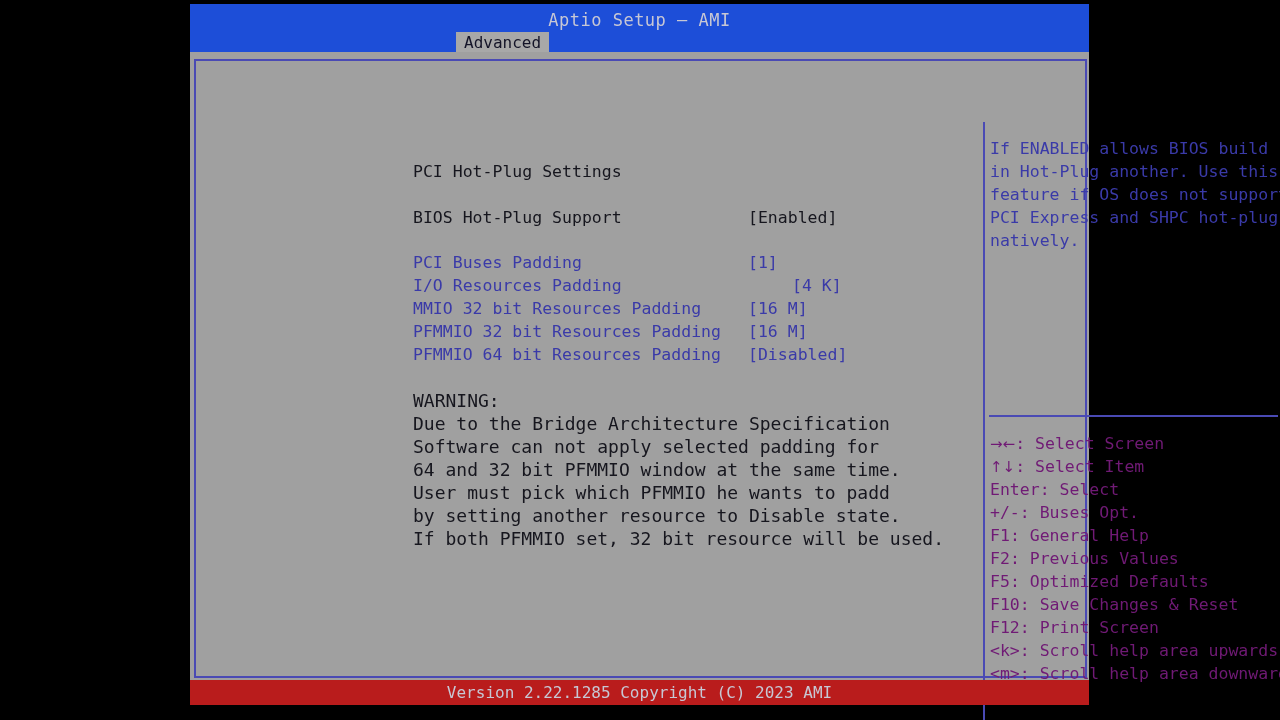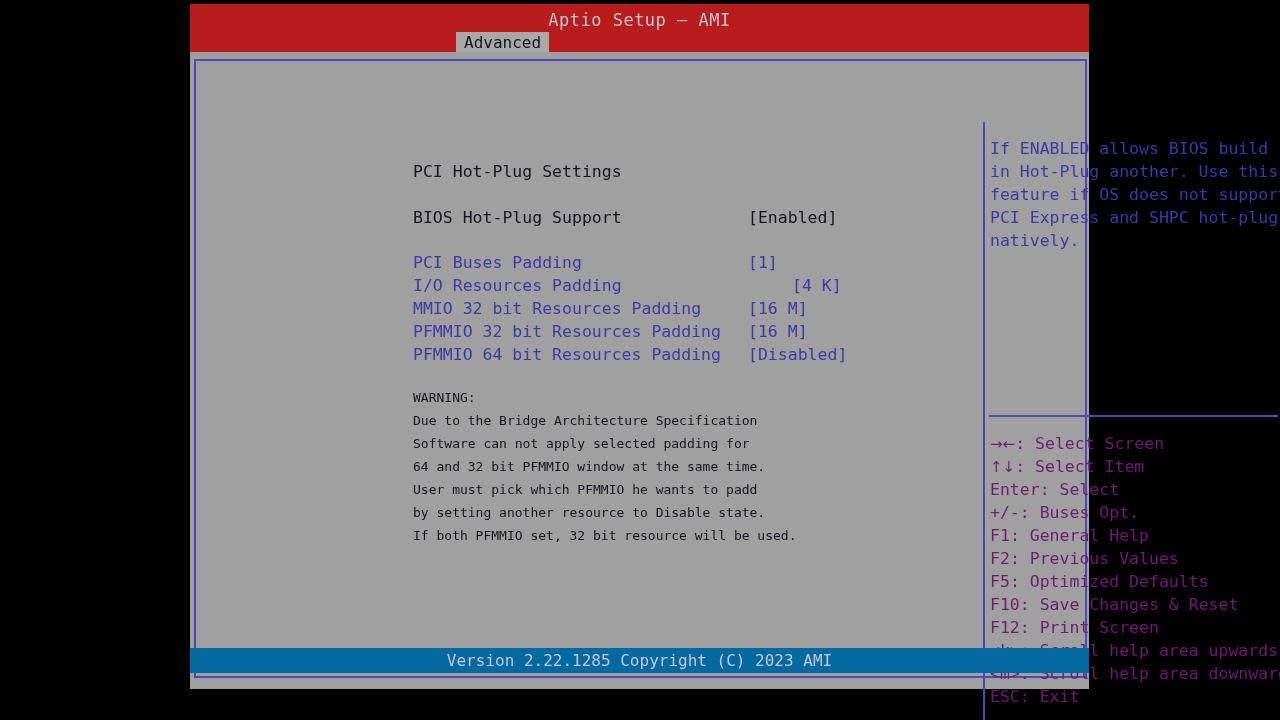--- a/index.html
+++ b/index.html
@@ -21,21 +21,21 @@
     background: #000000;
   }
 
   
   .titlebar {
     position: absolute;
     left: 190px;
     top: 4px;
     width: 899px;
     height: 48px;
-    background: #b91c1c;
+    background: #1d4ed8;
   }
   .title-text {
     position: absolute;
     left: 0;
     top: 6px;
     width: 899px;
     text-align: center;
     color: #c7c7d4;
     font-size: 17px;
     letter-spacing: 0.5px;
@@ -120,21 +120,21 @@
     white-space: pre;
     font-size: 16.5px;
   }
   .c-dark  { color: #16161e; }
   .c-blue  { color: #3a3aa8; }
 
   .warnline {
     position: absolute;
     left: 19px;
     white-space: pre;
-    font-size: 13px;
+    font-size: 18px;
     color: #16161e;
   }
 
   
   .helpline {
     position: absolute;
     left: 3px;
     white-space: pre;
     font-size: 16.5px;
     color: #3a3aa8;
@@ -156,24 +156,24 @@
   }
   .keyline .glyph {
     font-family: "DejaVu Sans", sans-serif;
     font-size: 15px;
   }
 
   
   .footer {
     position: absolute;
     left: 190px;
-    top: 648px;
+    top: 680px;
     width: 899px;
     height: 25px;
-    background: #0369a1;
+    background: #b91c1c;
   }
   .footer-text {
     position: absolute;
     left: 0;
     top: 3px;
     width: 899px;
     text-align: center;
     color: #c7c7d4;
     font-size: 16px;
     white-space: pre;

